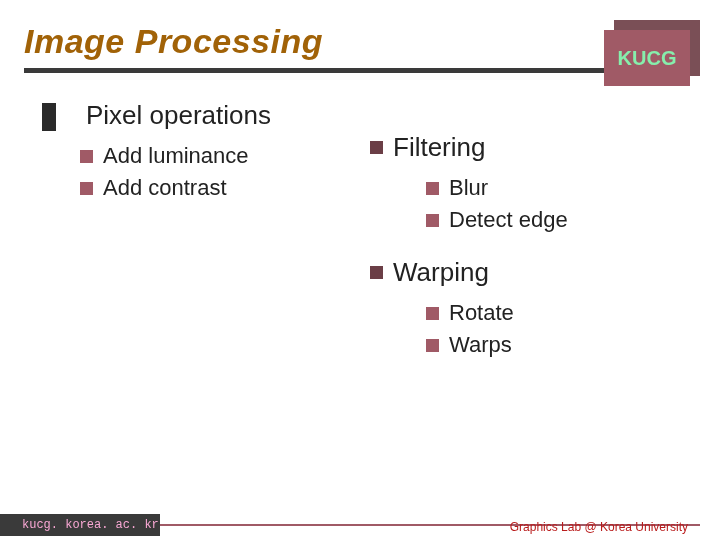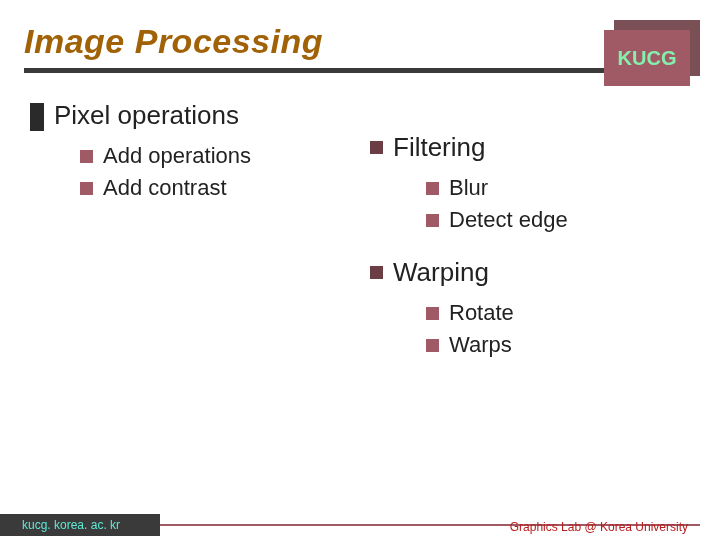--- a/index.html
+++ b/index.html
@@ -100,45 +100,46 @@
   .sub-row {
     display: flex;
     align-items: center;
     margin-bottom: 6px;
   }
   .sub-text {
     font-size: 22px;
     color: #222;
   }
   .left-col { padding-left: 30px; }
-  .left-col .section-row { margin-left: 0; }
+  .left-col .section-row { margin-left: 12px; gap: 20px; }
   .left-col .sub-row { margin-left: 50px; }
   .right-col { padding-left: 10px; margin-top: 32px; }
   .right-col .section-row { margin-left: 0; }
   .right-col .sub-row { margin-left: 56px; }
   .right-col .block { margin-bottom: 24px; }
   .footer {
     position: absolute;
     bottom: 0;
     left: 0;
     width: 100%;
     height: 28px;
   }
   .footer-left {
     position: absolute;
     left: 0;
     bottom: 4px;
     width: 160px;
     height: 22px;
     background: #3a3a3a;
-    color: #5eead4;
+    color: #f9a8d4;
     font-size: 12px;
     display: flex;
     align-items: center;
     padding-left: 22px;
+    font-family: Liberation Mono, monospace;
   }
   .footer-line {
     position: absolute;
     left: 160px;
     bottom: 14px;
     width: 540px;
     height: 2px;
     background: #a05a66;
   }
   .footer-right {
@@ -162,21 +163,21 @@
 </div>
 
 <div class="content">
   <div class="col left-col">
     <div class="section-row">
       <span class="section-bullet"></span>
       <span class="section-text">Pixel operations</span>
     </div>
     <div class="sub-row">
       <span class="square-bullet"></span>
-      <span class="sub-text">Add operations</span>
+      <span class="sub-text">Add luminance</span>
     </div>
     <div class="sub-row">
       <span class="square-bullet"></span>
       <span class="sub-text">Add contrast</span>
     </div>
   </div>
 
   <div class="col right-col">
     <div class="block">
       <div class="section-row">

